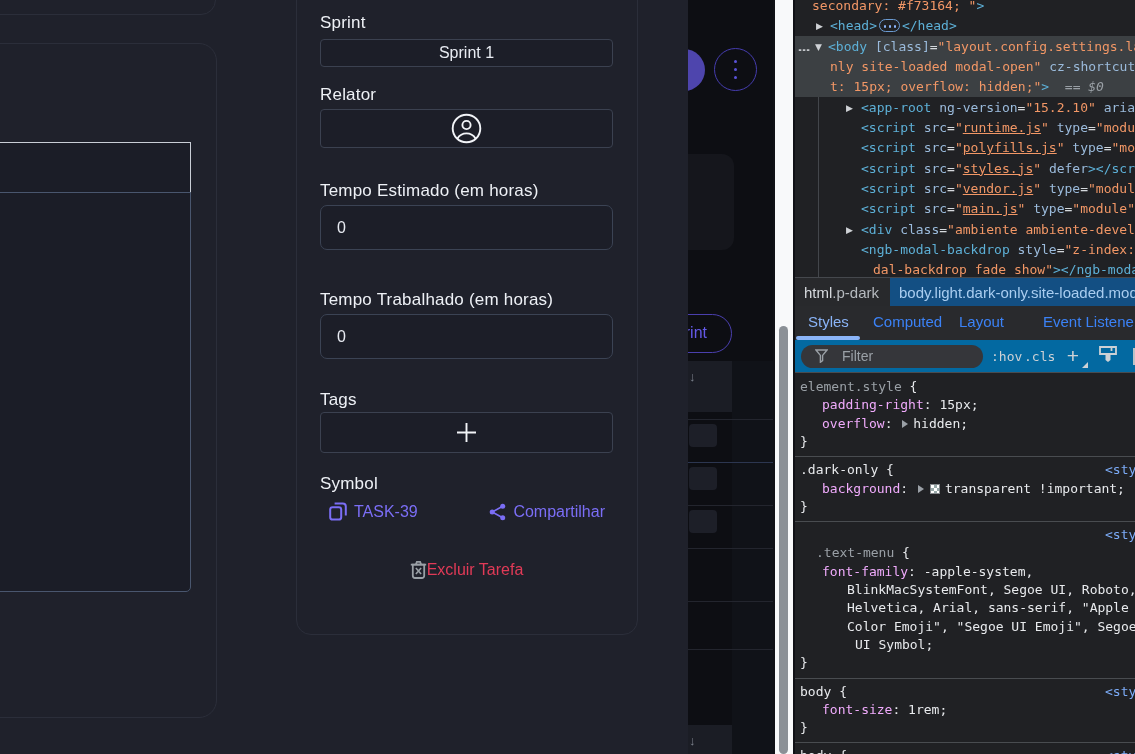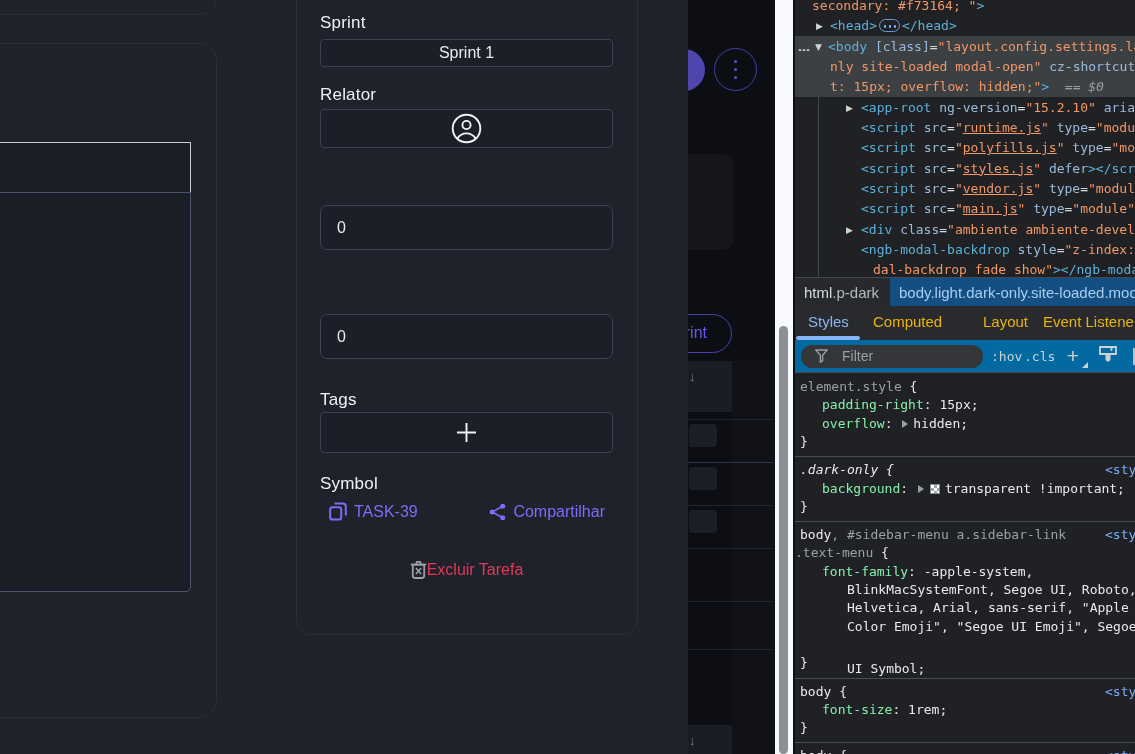--- a/index.html
+++ b/index.html
@@ -61,36 +61,36 @@
   .head-badge { display:inline-block; width:21px; height:13px; border:1px solid #6b9bd2; border-radius:7px; vertical-align:-2px; margin:0 2px; position:relative; }
   .head-badge i { position:absolute; top:5px; width:2.5px; height:2.5px; border-radius:50%; background:#8ab4f8; }
 
   .crumbs { position:absolute; left:0; top:277px; width:340px; height:29px; background:#28292c; border-top:1px solid #45484d; font-family:"Liberation Sans", sans-serif; font-size:15px; overflow:hidden; }
   .crumb { position:absolute; top:0; height:29px; line-height:29px; white-space:nowrap; padding:0 9px; }
   .crumb .el { color:#d7dade; } .crumb .cls { color:#b6babf; }
   .crumb.sel { background:#134f83; }
   .crumb.sel .el, .crumb.sel .cls { color:#a9cdf0; }
 
   .sidetabs { position:absolute; left:0; top:306px; width:340px; height:34px; background:#292a2d; font-family:"Liberation Sans", sans-serif; font-size:15px; }
-  .stab { position:absolute; top:0; height:34px; line-height:32px; color:#eab308; white-space:nowrap; cursor:pointer; }
+  .stab { position:absolute; top:0; height:34px; line-height:32px; color:#3b82f6; white-space:nowrap; cursor:pointer; }
   .stab.sel { color:#8ab4f8; }
   .stab-underline { position:absolute; left:1px; top:30px; width:64px; height:4px; border-radius:3px; background:#8ab4f8; }
 
   .stoolbar { position:absolute; left:0; top:340px; width:340px; height:33px; background:#0369a1; border-bottom:1px solid #494c50; font-family:"Liberation Sans", sans-serif; }
   .filterpill { position:absolute; left:6px; top:5px; width:182px; height:23px; border-radius:12px; background:#35363a; color:#9aa0a6; font-size:14px; line-height:23px; }
   .filterpill .ficon { position:absolute; left:14px; top:4px; }
   .filterpill .ftext { position:absolute; left:41px; }
   .tbtn { position:absolute; top:5px; height:23px; line-height:23px; color:#cdd1d5; font-size:13px; font-family:"DejaVu Sans Mono", monospace; cursor:pointer; }
   .plusbtn { position:absolute; left:268px; top:3px; width:20px; height:26px; color:#cdd1d5; font-size:21px; font-weight:300; line-height:25px; text-align:center; cursor:pointer; font-family:"Liberation Sans", sans-serif; }
   .plus-tri { position:absolute; left:287px; top:22px; width:0; height:0; border-left:6px solid transparent; border-bottom:6px solid #cdd1d5; }
   .sliver { position:absolute; left:338px; top:8px; width:4px; height:17px; background:#bdc1c6; }
 
   .css-rules { position:absolute; left:0; top:373px; width:340px; height:381px; background:#202124; overflow:hidden; }
   .crow { position:absolute; left:0; width:600px; height:19px; line-height:18.3px; white-space:pre; }
-  .c-w { color:#e8eaed; } .c-pn { color:#86efac; }
+  .c-w { color:#e8eaed; } .c-pn { color:#f0abfc; }
   .sep { position:absolute; left:0; width:340px; height:1px; background:#494c50; }
   .stylink { position:absolute; left:310px; color:#7cacf8; }
   .expander { display:inline-block; width:0; height:0; border-top:4px solid transparent; border-bottom:4px solid transparent; border-left:6px solid #9aa0a6; margin:0 5px 0 2px; }
   .swatch { display:inline-block; width:10px; height:10px; margin:0 5px 0 1px; vertical-align:-1px; border:1px solid #85898d;
             background-color:#fff;
             background-image:linear-gradient(45deg,#9aa 25%,transparent 25%,transparent 75%,#9aa 75%),linear-gradient(45deg,#9aa 25%,transparent 25%,transparent 75%,#9aa 75%);
             background-size:6px 6px; background-position:0 0,3px 3px; }
 
   svg { display:block; }
 </style>
@@ -135,21 +135,23 @@
           <div class="fld-label" style="top: 34px;">Sprint</div>
           <div class="fld-box fld-select" style="line-height: 26px; top: 60px; height: 28px;">Sprint 1</div>
           <div class="fld-label" style="top: 106px;">Relator</div>
           <div class="fld-box fld-center" style="top: 130px; height: 39px;">
             <svg width="31" height="31" viewBox="0 0 31 31">
               <circle cx="15.5" cy="15.5" r="13.8" fill="none" stroke="#f2f4f8" stroke-width="1.9"></circle>
               <circle cx="15.5" cy="12" r="4.1" fill="none" stroke="#f2f4f8" stroke-width="1.9"></circle>
               <path d="M6.5 25.5 a10.5 10.5 0 0 1 18 0" fill="none" stroke="#f2f4f8" stroke-width="1.9"></path>
             </svg>
           </div>
+          <div class="fld-label" style="top: 202px;">Tempo Estimado (em horas)</div>
           <div class="fld-box fld-input" style="line-height: 43px; top: 226px; height: 45px;">0</div>
+          <div class="fld-label" style="top: 311px;">Tempo Trabalhado (em horas)</div>
           <div class="fld-box fld-input" style="line-height: 43px; top: 335px; height: 45px;">0</div>
           <div class="fld-label" style="top: 411px;">Tags</div>
           <div class="fld-box fld-center" style="top: 433px; height: 41px;">
             <svg width="21" height="21" viewBox="0 0 21 21">
               <path d="M10.5 1 v19 M1 10.5 h19" stroke="#f2f4f8" stroke-width="1.9"></path>
             </svg>
           </div>
           <div class="fld-label" style="top: 495px;">Symbol</div>
           <div class="links-row" style="top: 523px;">
             <span class="link">
@@ -210,21 +212,21 @@
 
     <div class="crumbs" id="crumbs">
         <div class="crumb" style="left: 0px;"><span class="el">html</span><span class="cls">.p-dark</span></div>
         <div class="crumb sel" style="left: 95px;"><span class="el">body</span><span class="cls">.light.dark-only.site-loaded.modal-open</span></div>
       </div>
 
     <div class="sidetabs" id="sidetabs">
         <div class="stab sel" style="left: 13px;">Styles</div>
         <div class="stab-underline"></div>
         <div class="stab" style="left: 78px;">Computed</div>
-        <div class="stab" style="left: 188px;">Layout</div>
+        <div class="stab" style="left: 164px;">Layout</div>
         <div class="stab" style="left: 248px;">Event Listeners</div>
       </div>
 
     <div class="stoolbar">
       <div class="filterpill">
         <span class="ficon">
           <svg width="13" height="14" viewBox="0 0 13 14">
               <path d="M1 1 h11 l-4.4 5.4 v5.2 l-2.2 1.6 v-6.8 Z" fill="none" stroke="#9aa0a6" stroke-width="1.4"></path>
             </svg>
         </span>
@@ -243,31 +245,31 @@
       </span>
       <div class="sliver"></div>
     </div>
 
     <div class="css-rules" id="css-rules">
         <div class="crow" style="top: 5px;"><span class="txt" style="position: absolute; left: 5px;"><span class="s-g">element.style</span><span class="c-w"> {</span></span></div>
         <div class="crow" style="top: 23.3px;"><span class="txt" style="position: absolute; left: 27px;"><span class="c-pn">padding-right</span><span class="c-w">: 15px;</span></span></div>
         <div class="crow" style="top: 41.6px;"><span class="txt" style="position: absolute; left: 27px;"><span class="c-pn">overflow</span><span class="c-w">: </span><span class="expander"></span><span class="c-w">hidden;</span></span></div>
         <div class="crow" style="top: 59.9px;"><span class="txt" style="position: absolute; left: 5px;"><span class="c-w">}</span></span></div>
         <div class="sep" style="top: 83.2px;"></div>
-        <div class="crow" style="top: 88.2px;"><span class="txt" style="position: absolute; left: 5px; font-style: italic;"><span class="c-w">.dark-only</span><span class="c-w"> {</span></span><span class="stylink">&lt;style&gt;</span></div>
+        <div class="crow" style="top: 88.2px;"><span class="txt" style="position: absolute; left: 5px;"><span class="c-w">.dark-only</span><span class="c-w"> {</span></span><span class="stylink">&lt;style&gt;</span></div>
         <div class="crow" style="top: 106.5px;"><span class="txt" style="position: absolute; left: 27px;"><span class="c-pn">background</span><span class="c-w">: </span><span class="expander"></span><span class="swatch"></span><span class="c-w">transparent !important;</span></span></div>
         <div class="crow" style="top: 124.8px;"><span class="txt" style="position: absolute; left: 5px;"><span class="c-w">}</span></span></div>
         <div class="sep" style="top: 148.1px;"></div>
-        <div class="crow" style="top: 153.1px;"><span class="txt" style="position: absolute; left: 5px;"><span class="c-w">body</span><span class="s-g">, #sidebar-menu a.sidebar-link</span></span><span class="stylink">&lt;style&gt;</span></div>
-        <div class="crow" style="top: 171.4px;"><span class="txt" style="position: absolute; left: 0;"><span class="s-g">.text-menu</span><span class="c-w"> {</span></span></div>
+        <div class="crow" style="top: 153.1px;"><span class="stylink">&lt;style&gt;</span></div>
+        <div class="crow" style="top: 171.4px;"><span class="txt" style="position: absolute; left: 21px;"><span class="s-g">.text-menu</span><span class="c-w"> {</span></span></div>
         <div class="crow" style="top: 189.7px;"><span class="txt" style="position: absolute; left: 27px;"><span class="c-pn">font-family</span><span class="c-w">: -apple-system,</span></span></div>
         <div class="crow" style="top: 208px;"><span class="txt" style="position: absolute; left: 52px;"><span class="c-w">BlinkMacSystemFont, Segoe UI, Roboto,</span></span></div>
         <div class="crow" style="top: 226.3px;"><span class="txt" style="position: absolute; left: 52px;"><span class="c-w">Helvetica, Arial, sans-serif, "Apple</span></span></div>
         <div class="crow" style="top: 244.6px;"><span class="txt" style="position: absolute; left: 52px;"><span class="c-w">Color Emoji", "Segoe UI Emoji", Segoe</span></span></div>
-        <div class="crow" style="top: 262.9px;"><span class="txt" style="position: absolute; left: 52px; margin-top: 24px;"><span class="c-w">UI Symbol;</span></span></div>
+        <div class="crow" style="top: 262.9px;"><span class="txt" style="position: absolute; left: 60px;"><span class="c-w">UI Symbol;</span></span></div>
         <div class="crow" style="top: 281.2px;"><span class="txt" style="position: absolute; left: 5px;"><span class="c-w">}</span></span></div>
         <div class="sep" style="top: 304.5px;"></div>
         <div class="crow" style="top: 309.5px;"><span class="txt" style="position: absolute; left: 5px;"><span class="c-w">body</span><span class="c-w"> {</span></span><span class="stylink">&lt;style&gt;</span></div>
         <div class="crow" style="top: 327.8px;"><span class="txt" style="position: absolute; left: 27px;"><span class="c-pn">font-size</span><span class="c-w">: 1rem;</span></span></div>
         <div class="crow" style="top: 346.1px;"><span class="txt" style="position: absolute; left: 5px;"><span class="c-w">}</span></span></div>
         <div class="sep" style="top: 369.4px;"></div>
         <div class="crow" style="top: 374.4px;"><span class="txt" style="position: absolute; left: 5px;"><span class="c-w">body</span><span class="c-w"> {</span></span><span class="stylink">&lt;style&gt;</span></div>
       </div>
   </div>
 </div>

